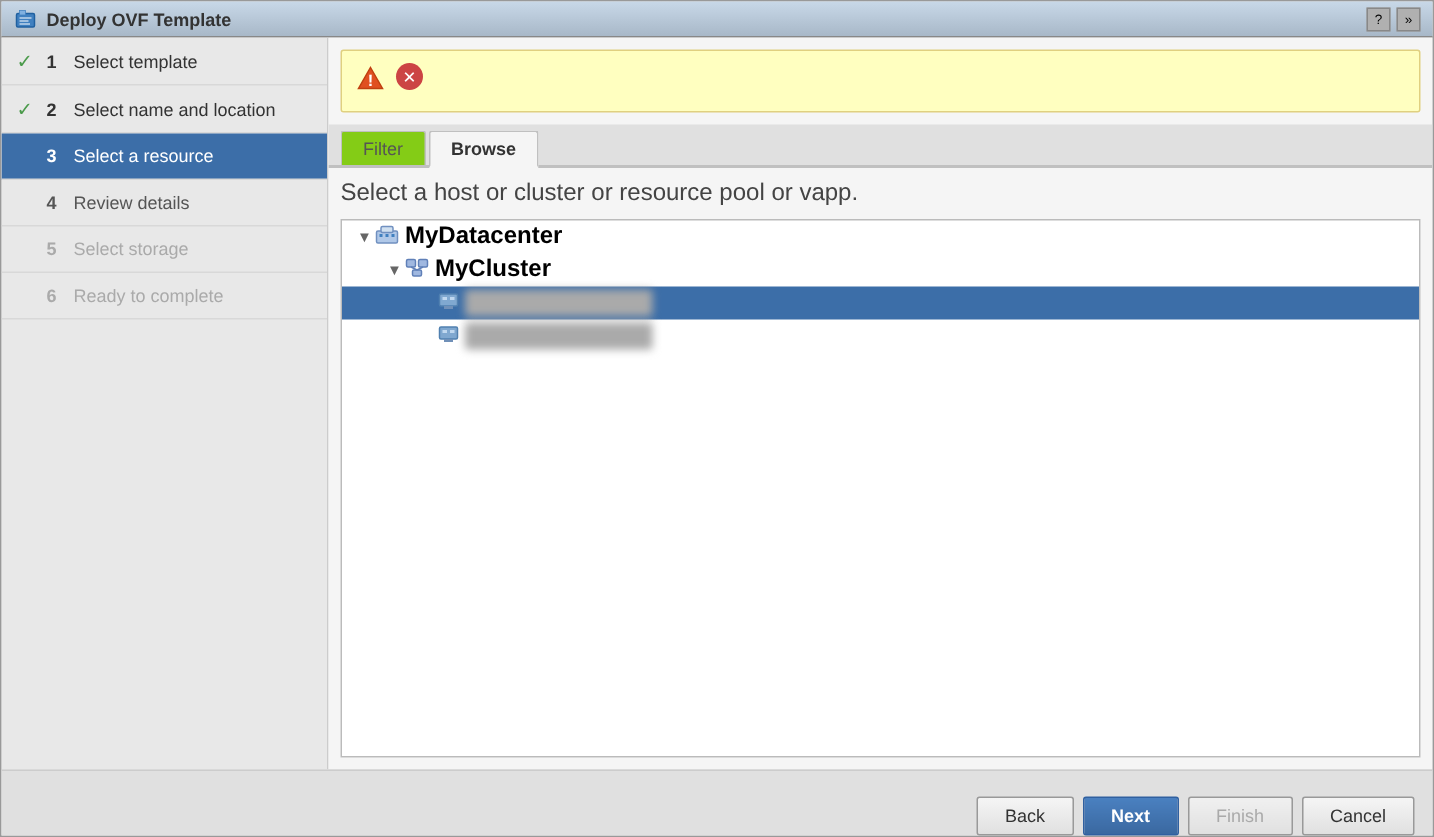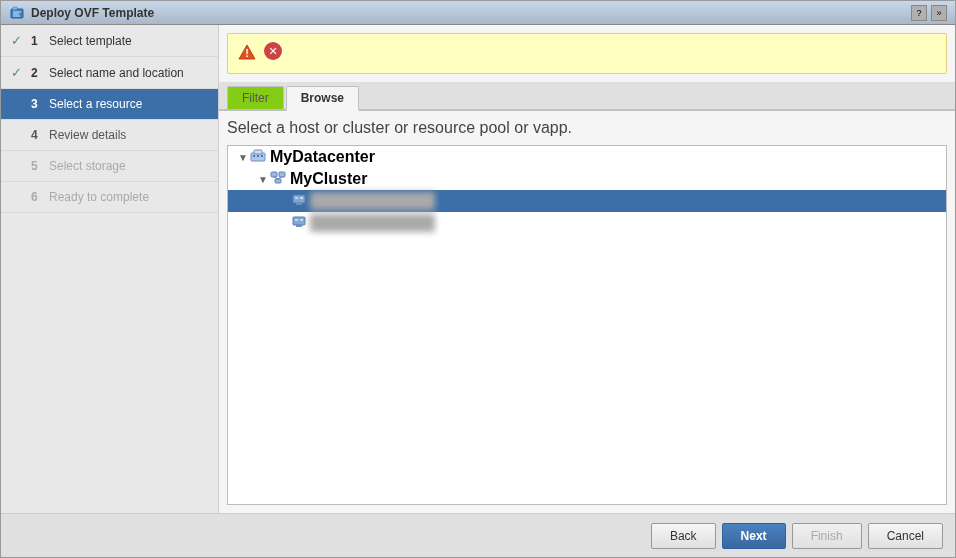--- a/index.html
+++ b/index.html
@@ -205,21 +205,21 @@
     }
     .tree-label {
       font-size: 16px;
       font-weight: bold;
     }
     .footer {
       height: 44px;
       background: #e0e0e0;
       border-top: 1px solid #ccc;
       display: flex;
-      align-items: center;
+      align-items: flex-end;
       justify-content: flex-end;
       padding: 0 12px;
       gap: 6px;
       flex-shrink: 0;
     }
     .footer-btn {
       padding: 5px 18px;
       font-size: 12px;
       cursor: pointer;
       border: 1px solid #999;

